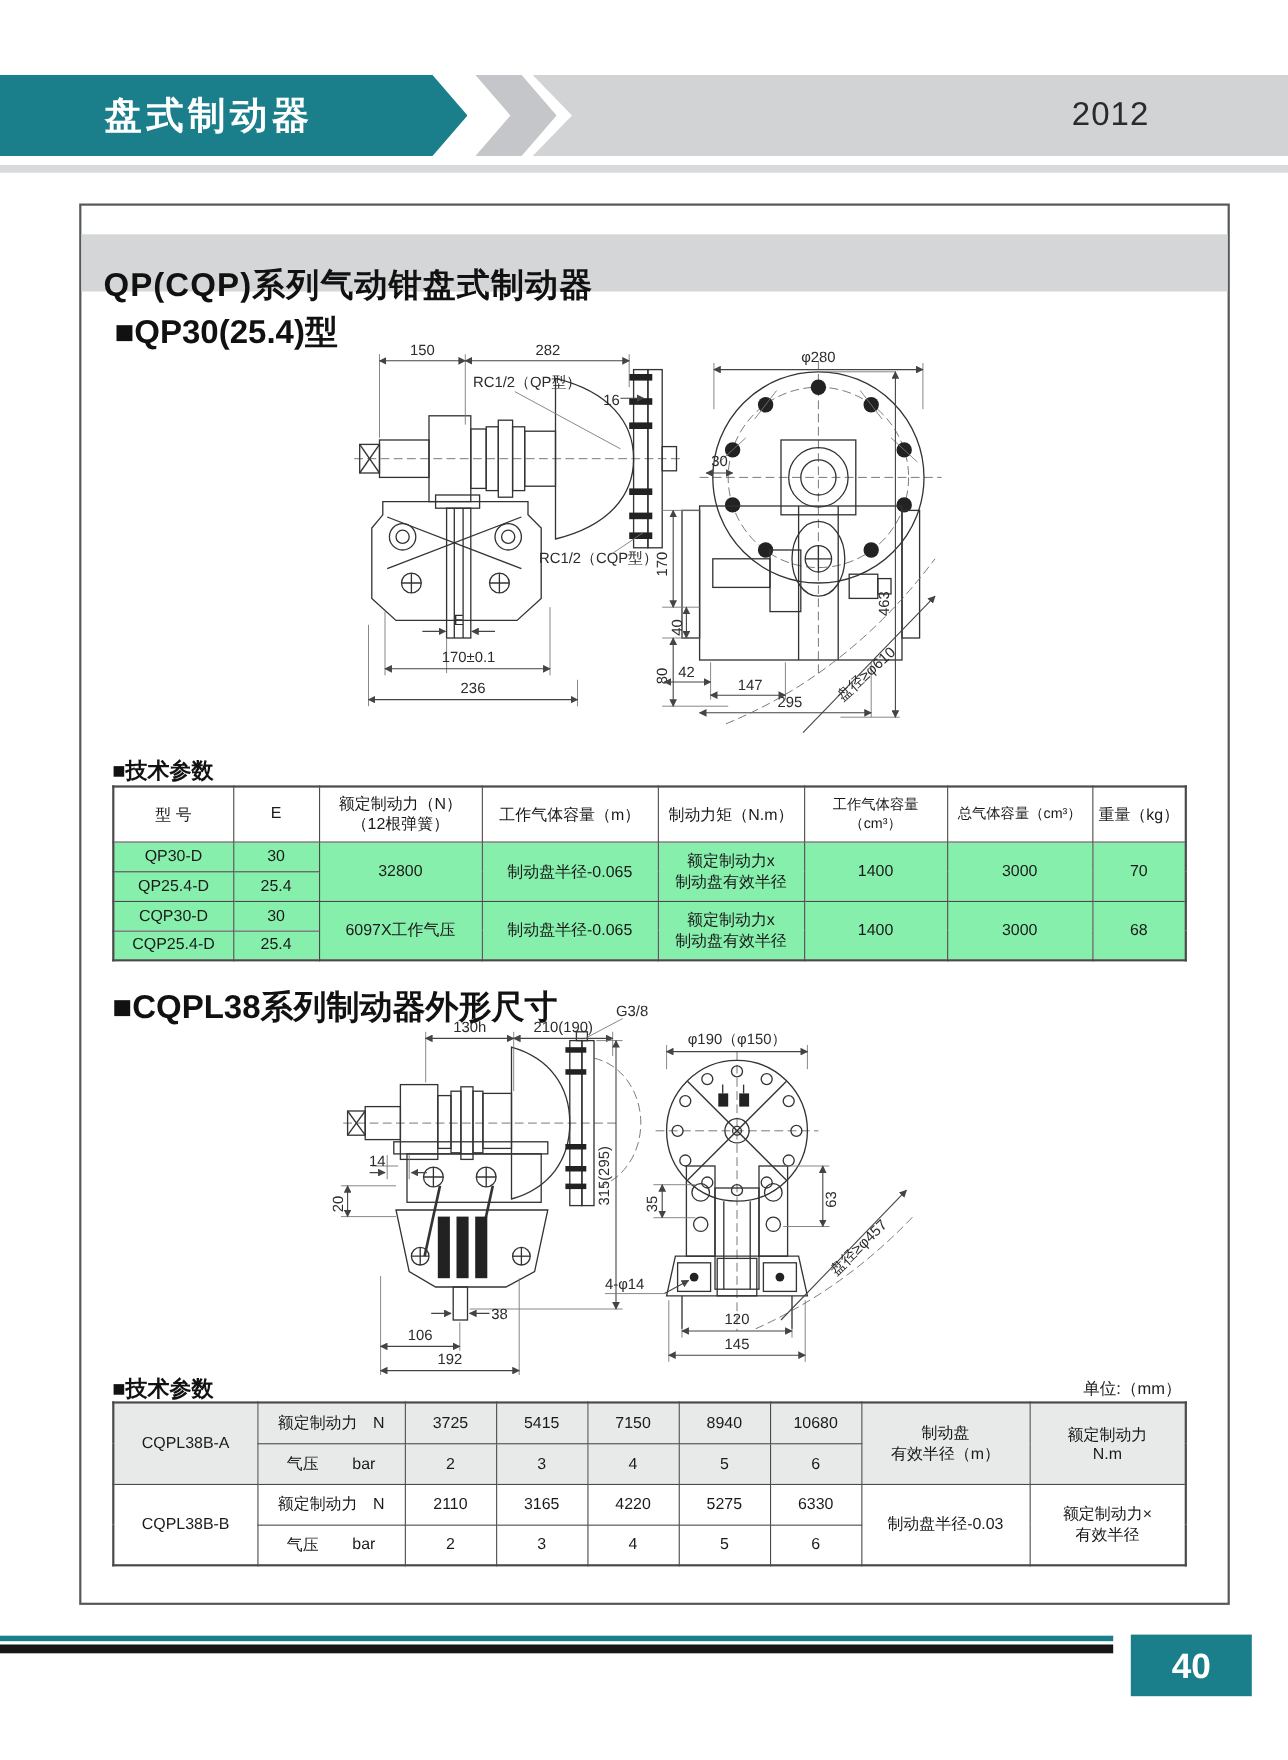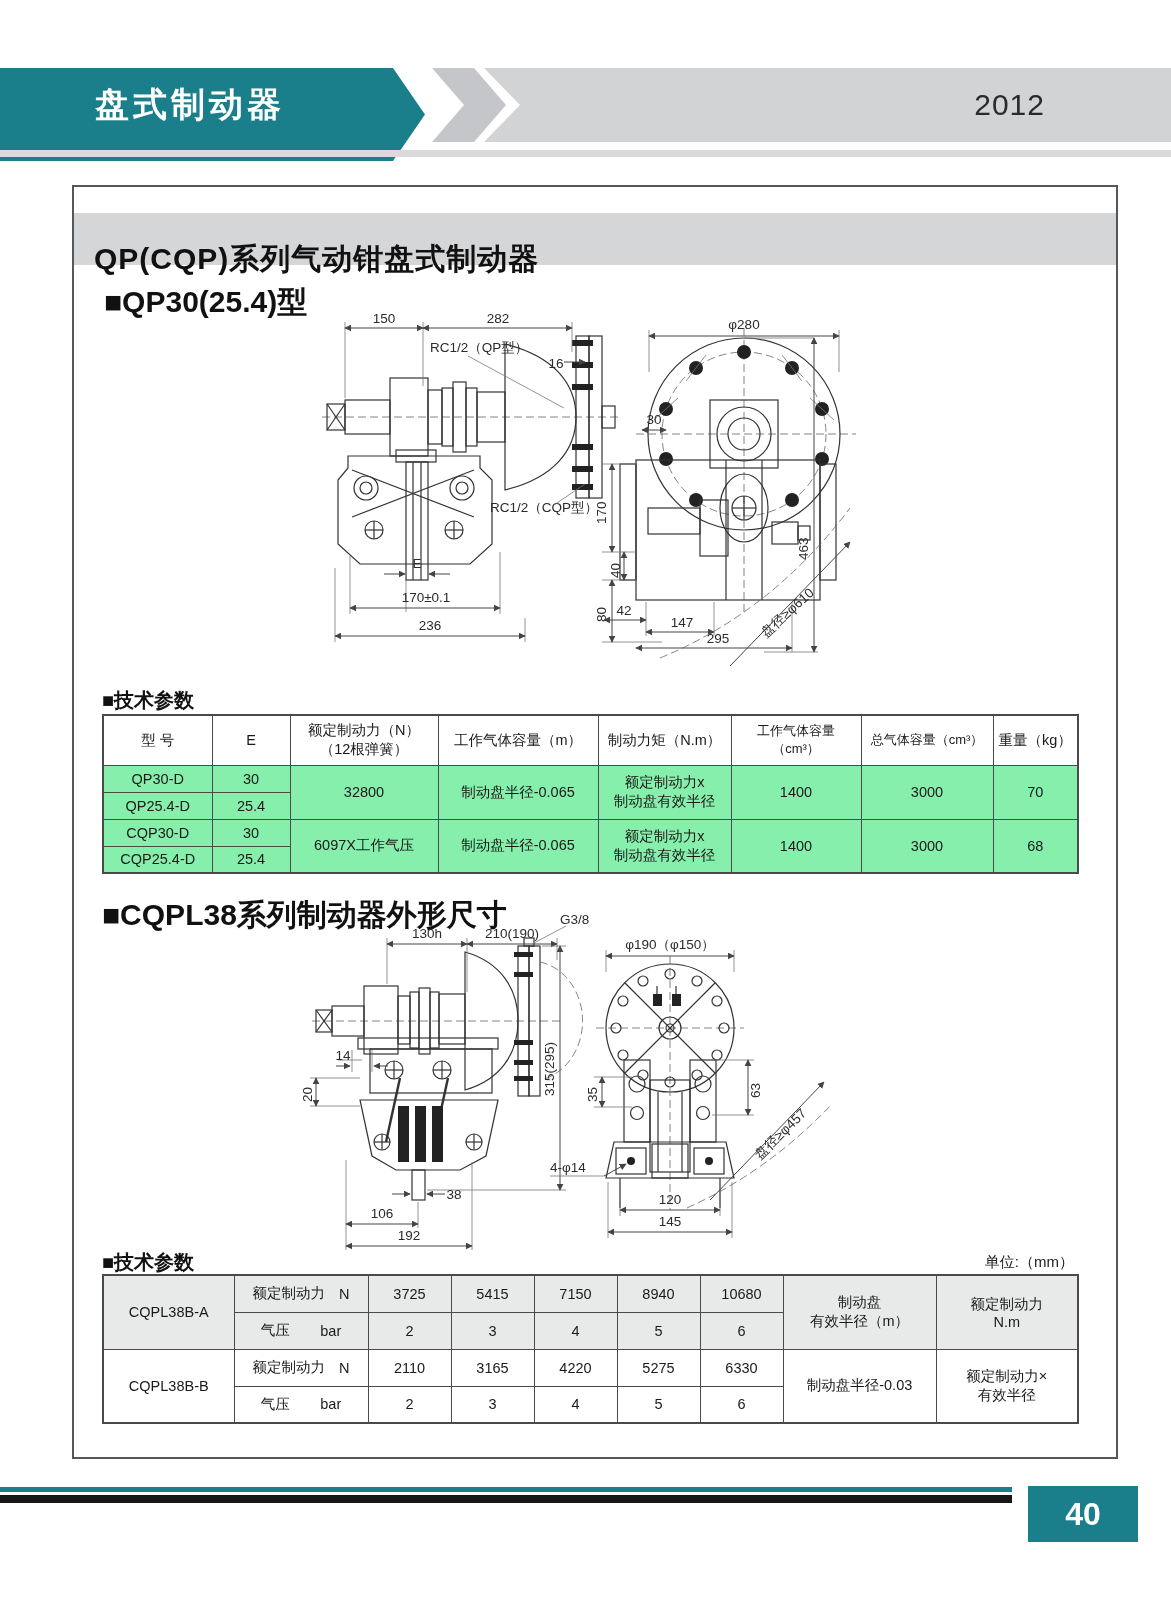--- a/index.html
+++ b/index.html
@@ -1,19 +1,19 @@
 <!DOCTYPE html>
 <html><head>
 <meta charset="utf-8">
 <style>
   html,body{margin:0;padding:0;background:#f2f2f2;}
   .page{position:relative;width:1171px;height:1600px;background:#ffffff;overflow:hidden;
         font-family:"Liberation Sans","DejaVu Sans",sans-serif;color:#1a1a1a;}
   
-  .hdr-teal{position:absolute;left:0;top:68px;width:425px;height:93px;background:#1a7e8b;
+  .hdr-teal{position:absolute;left:0;top:68px;width:425px;height:74px;background:#1a7e8b;
             clip-path:polygon(0 0,393px 0,100% 50%,393px 100%,0 100%);}
   .hdr-title{position:absolute;left:95px;top:0;height:74px;display:flex;align-items:center;
              color:#fff;font-size:34px;font-weight:bold;letter-spacing:4px;}
   .hdr-chev1{position:absolute;left:432px;top:68px;width:74px;height:74px;background:#c4c6c9;
              clip-path:polygon(0 0,42px 0,74px 50%,42px 100%,0 100%,32px 50%);}
   .hdr-band{position:absolute;left:484px;right:0;top:68px;height:74px;background:#d2d3d5;
             clip-path:polygon(0 0,100% 0,100% 100%,0 100%,36px 50%);}
   .hdr-year{position:absolute;right:126px;top:68px;height:74px;display:flex;align-items:center;
             font-size:30px;color:#2a2a2a;letter-spacing:1px;}
   .hdr-rule{position:absolute;left:0;top:150px;width:100%;height:7px;background:#d9dadc;}

